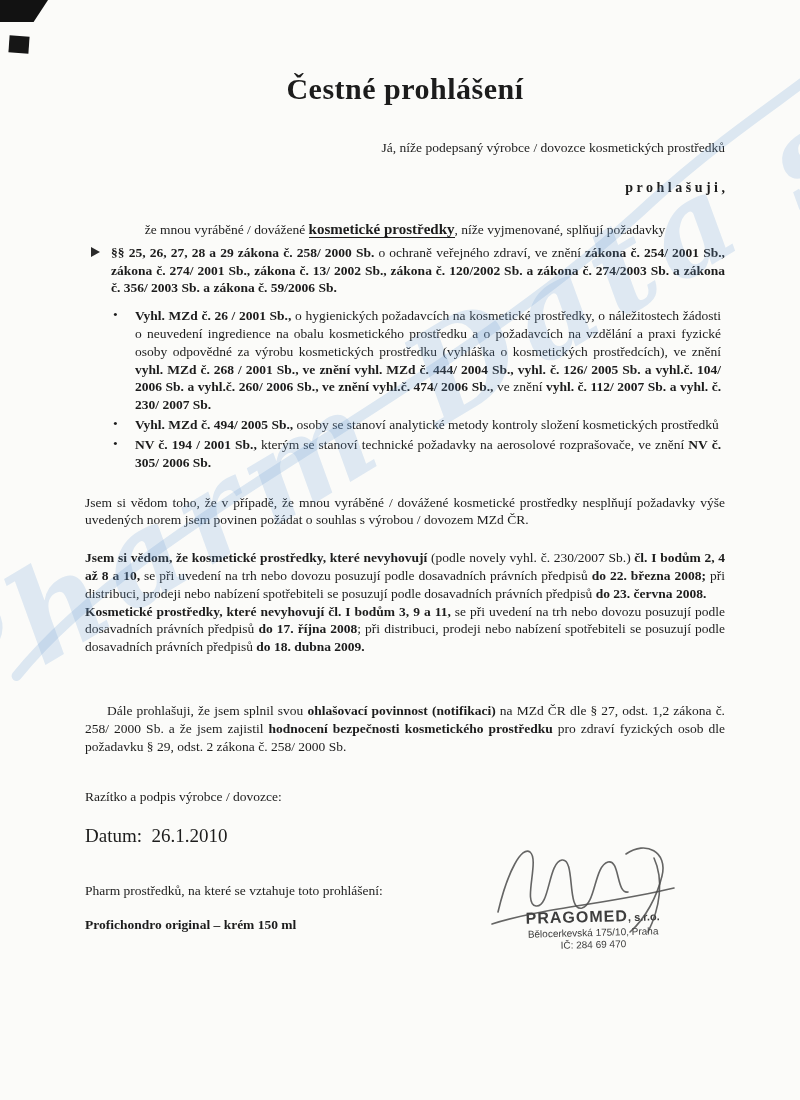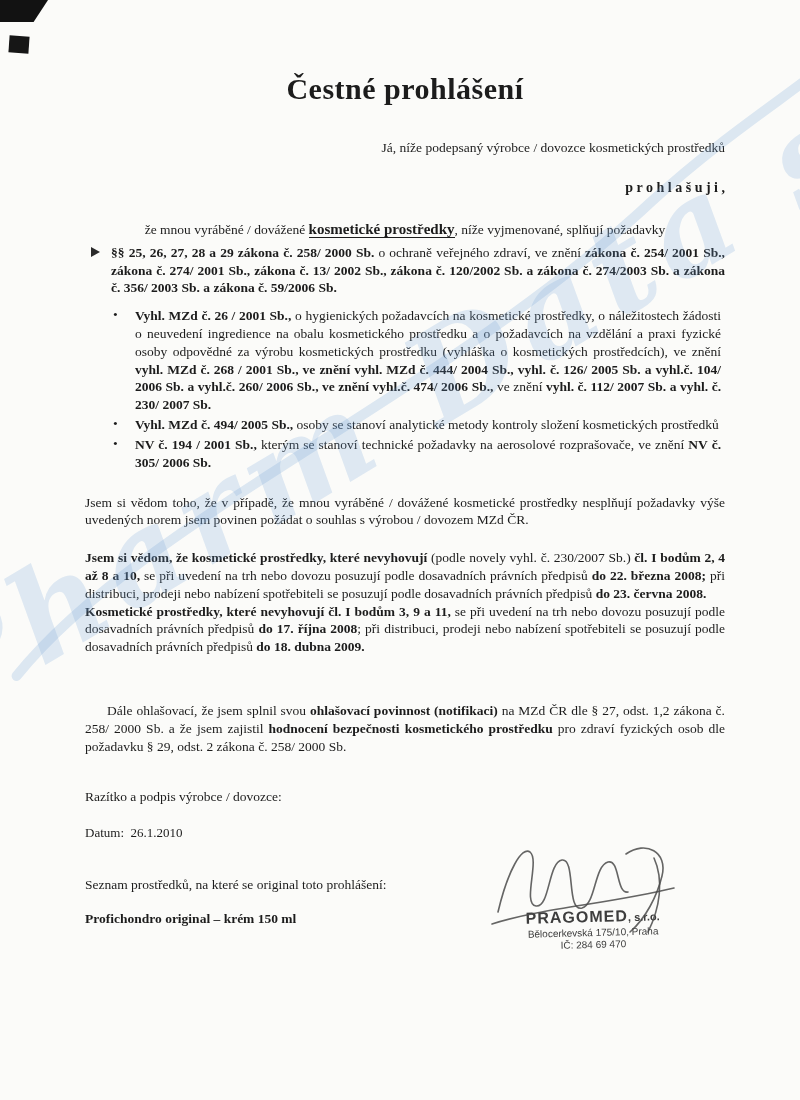--- a/index.html
+++ b/index.html
@@ -30,21 +30,21 @@
   .bullets { margin-top:10px; }
   .bullet-item { display:flex; margin-top:2px; }
   .dot-cell { width:22px; flex:0 0 22px; padding-left:28px; box-sizing:content-box; font-size:13.5px; }
   .bullet-text { flex:1; padding-right:4px; }
 
   .p-aware { margin-top:22px; }
   .p-deadlines { margin-top:20px; }
   .p-notif { margin-top:46px; text-indent:22px; }
 
   .stamp-line { margin-top:34px; font-size:13.5px; }
-  .date-line { margin-top:20px; font-size:13px; }
+  .date-line { margin-top:20px; font-size:19px; }
   .list-heading { margin-top:36px; font-size:13.5px; }
   .product { margin-top:18px; font-size:13.5px; font-weight:bold; }
 
   .sig-stamp { position:absolute; left:468px; top:832px; width:250px; }
   .signature { position:absolute; left:10px; top:0; z-index:3; }
   .signature path { fill:none; stroke:#4a4a4a; stroke-width:1.6; stroke-linecap:round; opacity:0.85; }
   .stamp { position:absolute; left:0; top:76px; width:250px; text-align:center; color:#3d3d3d; transform:rotate(-1.5deg); z-index:2; }
   .stamp-name { font-family:"Liberation Sans", sans-serif; font-weight:bold; font-size:16px; letter-spacing:1px; }
   .stamp-suffix { font-family:"Liberation Sans", sans-serif; font-size:11px; font-weight:bold; }
   .stamp-addr, .stamp-ic { font-family:"Liberation Sans", sans-serif; font-size:10px; margin-top:1px; }
@@ -122,31 +122,31 @@
     <div class="para p-deadlines">
       <div>
         <span class="b">Jsem si vědom, že  kosmetické prostředky, které nevyhovují</span><span> (podle novely vyhl. č. 230/2007 Sb.) </span><span class="b">čl. I bodům 2, 4 až 8 a 10,</span><span> se při uvedení na trh nebo dovozu posuzují podle dosavadních právních předpisů </span><span class="b">do 22. března 2008;</span><span> při distribuci, prodeji nebo nabízení spotřebiteli se posuzují podle dosavadních právních předpisů </span><span class="b">do 23. června 2008.</span>
       </div>
       <div>
         <span class="b">Kosmetické prostředky, které nevyhovují čl. I bodům 3, 9 a 11,</span><span> se při uvedení na trh nebo dovozu posuzují podle dosavadních právních předpisů </span><span class="b">do 17. října 2008</span><span>; při distribuci, prodeji nebo nabízení spotřebiteli se posuzují podle dosavadních právních předpisů </span><span class="b">do 18. dubna 2009.</span>
       </div>
     </div>
 
     <div class="para p-notif">
-      <span>Dále ohlašovací, že jsem splnil svou </span><span class="b">ohlašovací povinnost  (notifikaci)</span><span> na MZd ČR dle § 27, odst. 1,2 zákona č. 258/ 2000 Sb. a že jsem zajistil </span><span class="b">hodnocení bezpečnosti kosmetického prostředku</span><span> pro zdraví fyzických osob dle požadavku § 29, odst. 2 zákona č. 258/ 2000 Sb.</span>
+      <span>Dále prohlašuji, že jsem splnil svou </span><span class="b">ohlašovací povinnost  (notifikaci)</span><span> na MZd ČR dle § 27, odst. 1,2 zákona č. 258/ 2000 Sb. a že jsem zajistil </span><span class="b">hodnocení bezpečnosti kosmetického prostředku</span><span> pro zdraví fyzických osob dle požadavku § 29, odst. 2 zákona č. 258/ 2000 Sb.</span>
     </div>
 
     <div class="stamp-line">Razítko a podpis výrobce / dovozce:</div>
 
     <div class="date-line">
       <span>Datum:</span>&nbsp;
       <span>26.1.2010</span>
     </div>
 
-    <div class="list-heading">Seznam prostředků, na které se original toto prohlášení:</div>
+    <div class="list-heading">Pharm prostředků, na které se vztahuje toto prohlášení:</div>
 
     <div class="product">Profichondro original – krém 150 ml</div>
 
   </div>
 
   <div class="sig-stamp">
     <svg class="signature" width="210" height="120" viewBox="0 0 210 120">
       <path d="M20,80 C30,38 44,14 52,20 C62,28 44,72 58,74 C72,76 70,30 84,28 C98,26 88,80 104,76 C118,72 116,34 130,30 C142,27 138,62 150,60"></path>
       <path d="M148,22 C168,8 190,20 184,44 C179,64 168,86 152,100"></path>
       <path d="M176,26 C186,48 182,76 170,100"></path>

